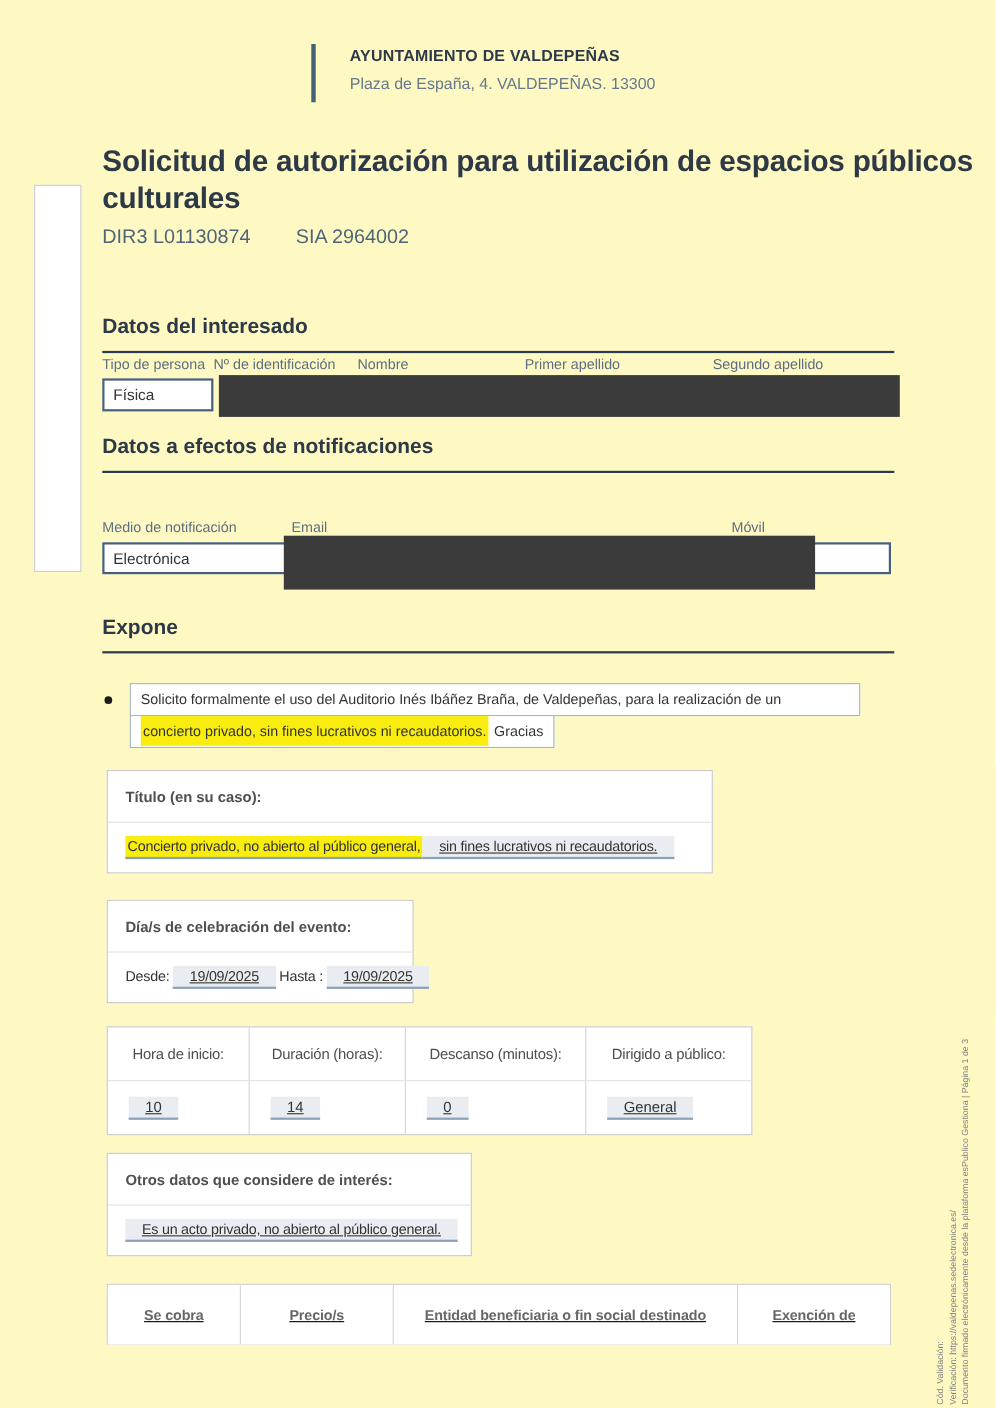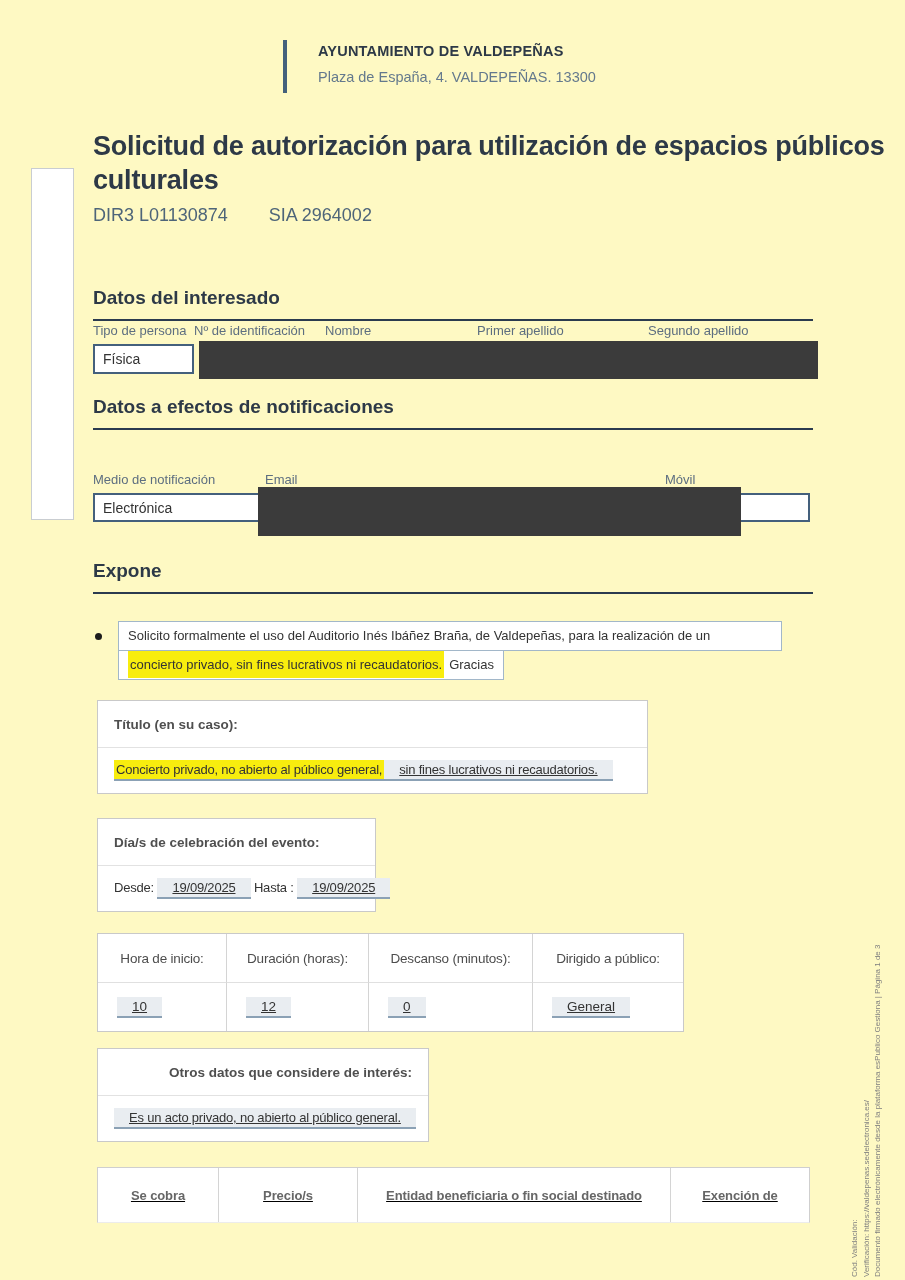--- a/index.html
+++ b/index.html
@@ -107,21 +107,21 @@
     white-space: nowrap;
   }
   .panel-value {
     padding: 14px 16px 16px;
     font-size: 13px; color: #333;
     white-space: nowrap;
     letter-spacing: -0.2px;
   }
   .panel-titulo { left: 97px; top: 700px; width: 551px; }
   .panel-dias   { left: 97px; top: 818px; width: 279px; }
-  .panel-otros  { left: 97px; top: 1048px; width: 332px; text-align: right; }
+  .panel-otros  { left: 97px; top: 1048px; width: 332px; }
 
   .hl-yellow { background: #f8ed0e; border-bottom: 2px solid #8ba1b5; padding: 2px 2px; }
   .hl-gray   { background: #e9edf1; border-bottom: 2px solid #8ba1b5; padding: 2px 15px; text-decoration: underline; }
 
   
   .sched {
     position: absolute;
     left: 97px; top: 933px;
     display: grid;
     grid-template-columns: 129px 142px 164px 150px;
@@ -239,21 +239,21 @@
 
   <div class="sched">
     <div class="sched-h bR">Hora de inicio:</div>
     <div class="sched-h bR">Duración (horas):</div>
     <div class="sched-h bR">Descanso (minutos):</div>
     <div class="sched-h">Dirigido a público:</div>
     <div class="sched-v bR">
         <span class="hl-gray">10</span>
       </div>
     <div class="sched-v bR">
-        <span class="hl-gray">12</span>
+        <span class="hl-gray">14</span>
       </div>
     <div class="sched-v bR">
         <span class="hl-gray">0</span>
       </div>
     <div class="sched-v">
         <span class="hl-gray">General</span>
       </div>
   </div>
 
   <div class="panel panel-otros">

